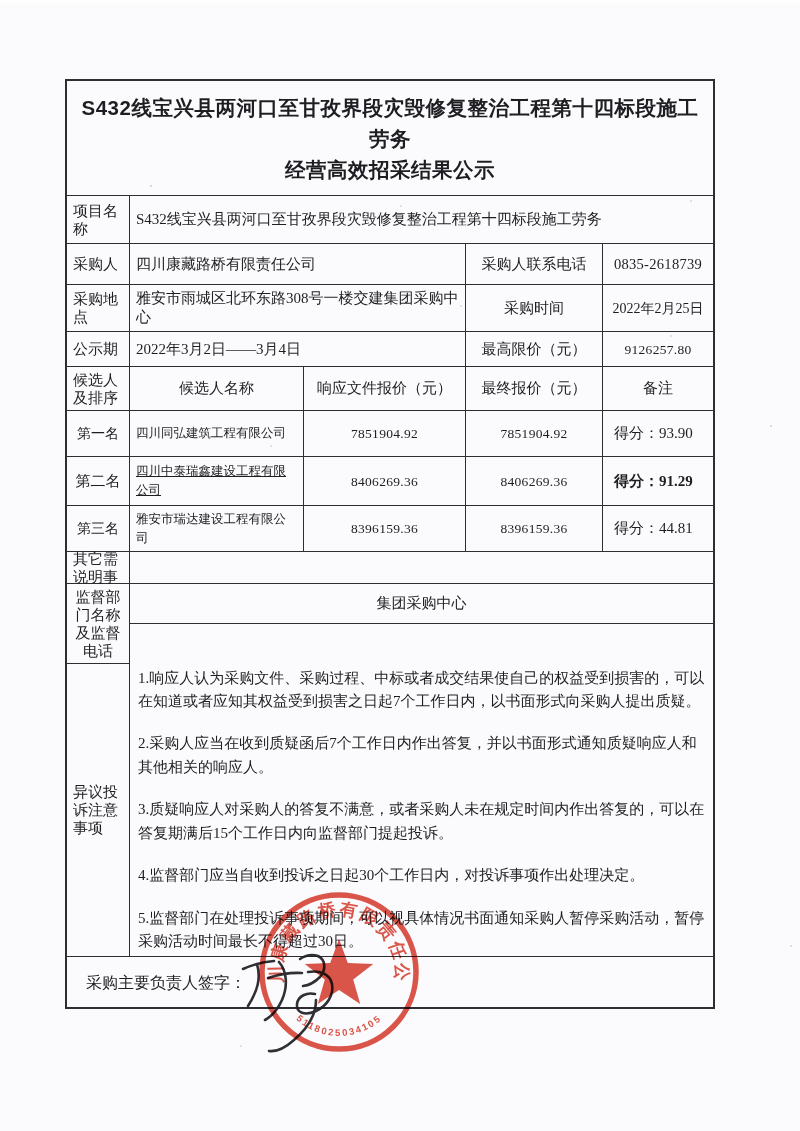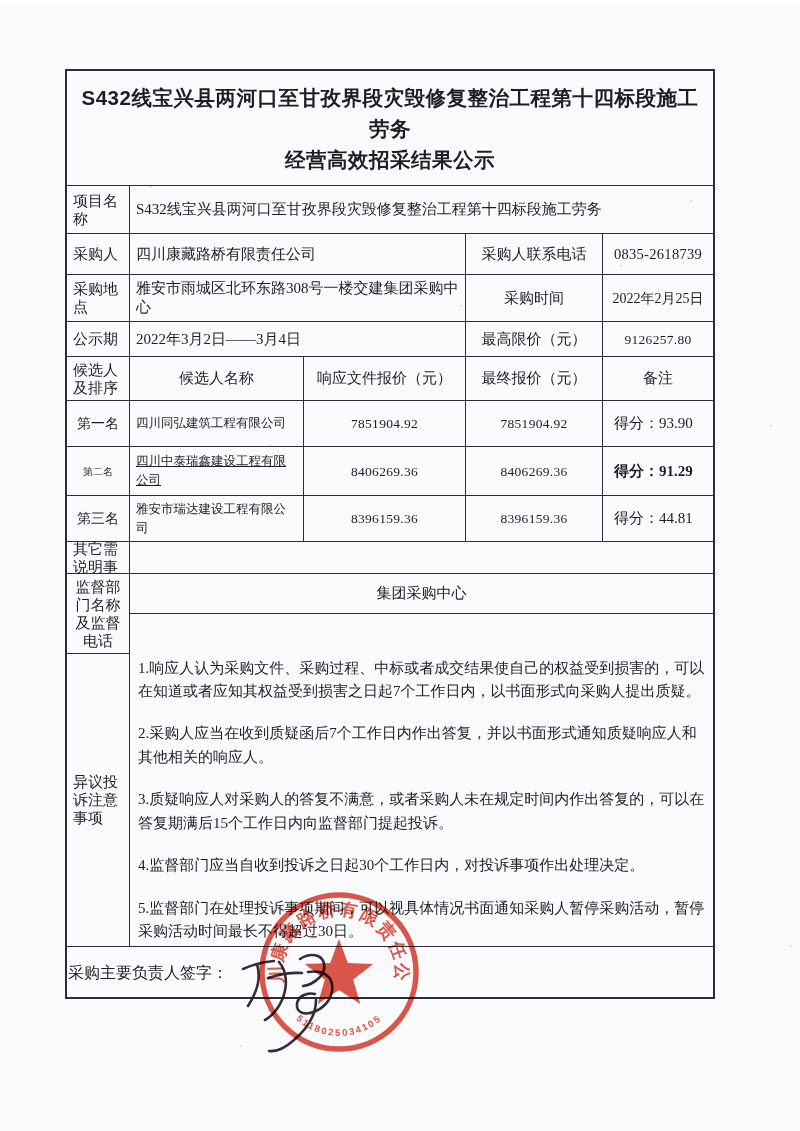--- a/index.html
+++ b/index.html
@@ -13,21 +13,21 @@
   .noise{position:absolute;width:2px;height:2px;border-radius:50%;background:rgba(125,122,138,.38);
     box-shadow: 520px 150px rgba(125,122,138,.30), 310px 120px rgba(125,122,138,.25),
     540px 15px rgba(125,122,138,.28), 120px 260px rgba(125,122,138,.25),
     620px 240px rgba(125,122,138,.30), 430px 490px rgba(125,122,138,.25),
     660px 560px rgba(125,122,138,.28), 200px 640px rgba(125,122,138,.22),
     640px 760px rgba(125,122,138,.28), 90px 860px rgba(125,122,138,.25),
     700px 950px rgba(125,122,138,.28), 470px 80px rgba(125,122,138,.3),
     250px 20px rgba(125,122,138,.25), 680px 420px rgba(125,122,138,.3);}
   
   .doc-table{
-    position:absolute;left:65px;top:69px;width:650px;height:930px;
+    position:absolute;left:65px;top:79px;width:650px;height:930px;
     box-sizing:border-box;border:2px solid #2e2d33;
     display:grid;overflow:hidden;
     grid-template-columns:63px 174px 162px 137px 110px;
     grid-template-rows:115px 48px 41px 47px 35px 44px 46px 49px 46px 32px 40px 40px 293px 50px;
   }
   .cell{
     box-sizing:border-box;border-right:1.5px solid #2e2d33;border-bottom:1.5px solid #2e2d33;
     display:flex;align-items:center;justify-content:flex-start;
     padding:1px 6px;font-size:15px;line-height:19px;white-space:pre-line;
   }
@@ -39,21 +39,21 @@
     justify-content:center;text-align:center;
   }
   .lbl{line-height:18px;}
   .lbl-tight{line-height:18px;font-size:15px;}
   .name-cell{font-size:12.5px;}
   .num{font-size:13.5px;letter-spacing:.3px;}
   .score{padding-left:11px;}
   .notes-cell{align-items:center;padding:6px 8px;}
   .notes-inner{width:100%;}
   .notes-inner div{font-size:15px;line-height:23.4px;}
-  .sig-row{padding-left:1px;font-size:16px;}
+  .sig-row{padding-left:19px;font-size:16px;}
   
   .overlay{position:absolute;left:0;top:0;pointer-events:none;}
   .seal-group{mix-blend-mode:multiply;}
 </style>
 </head>
 <body>
 
 <div class="page-edge"></div>
 <div class="noise" style="left:150px;top:185px;"></div>
 
@@ -88,21 +88,21 @@
   <div class="cell center" style="grid-area:6/3/7/4;text-align:right;">响应文件报价（元）</div>
   <div class="cell nr center" style="grid-area:6/5/7/6;">备注</div>
   <div class="cell center" style="grid-area:6/4/7/5;">最终报价（元）</div>
 
   <div class="cell center" style="grid-area:7/1/8/2;font-size:14px;">第一名</div>
   <div class="cell name-cell" style="grid-area:7/2/8/3;">四川同弘建筑工程有限公司</div>
   <div class="cell center num" style="grid-area:7/3/8/4;">7851904.92</div>
   <div class="cell center num" style="grid-area:7/4/8/5;">7851904.92</div>
   <div class="cell nr score" style="grid-area:7/5/8/6;">得分：93.90</div>
 
-  <div class="cell center" style="grid-area:8/1/9/2;font-size:10px;">第二名</div>
+  <div class="cell center" style="grid-area:8/1/9/2;font-size:15px;">第二名</div>
   <div class="cell name-cell" style="grid-area:8/2/9/3;text-decoration:underline;">四川中泰瑞鑫建设工程有限公司</div>
   <div class="cell center num" style="grid-area:8/3/9/4;">8406269.36</div>
   <div class="cell center num" style="grid-area:8/4/9/5;">8406269.36</div>
   <div class="cell nr score" style="grid-area:8/5/9/6;font-weight:bold;">得分：91.29</div>
 
   <div class="cell center" style="grid-area:9/1/10/2;font-size:14px;">第三名</div>
   <div class="cell name-cell" style="grid-area:9/2/10/3;">雅安市瑞达建设工程有限公司</div>
   <div class="cell center num" style="grid-area:9/3/10/4;">8396159.36</div>
   <div class="cell center num" style="grid-area:9/4/10/5;">8396159.36</div>
   <div class="cell nr score" style="grid-area:9/5/10/6;">得分：44.81</div>

